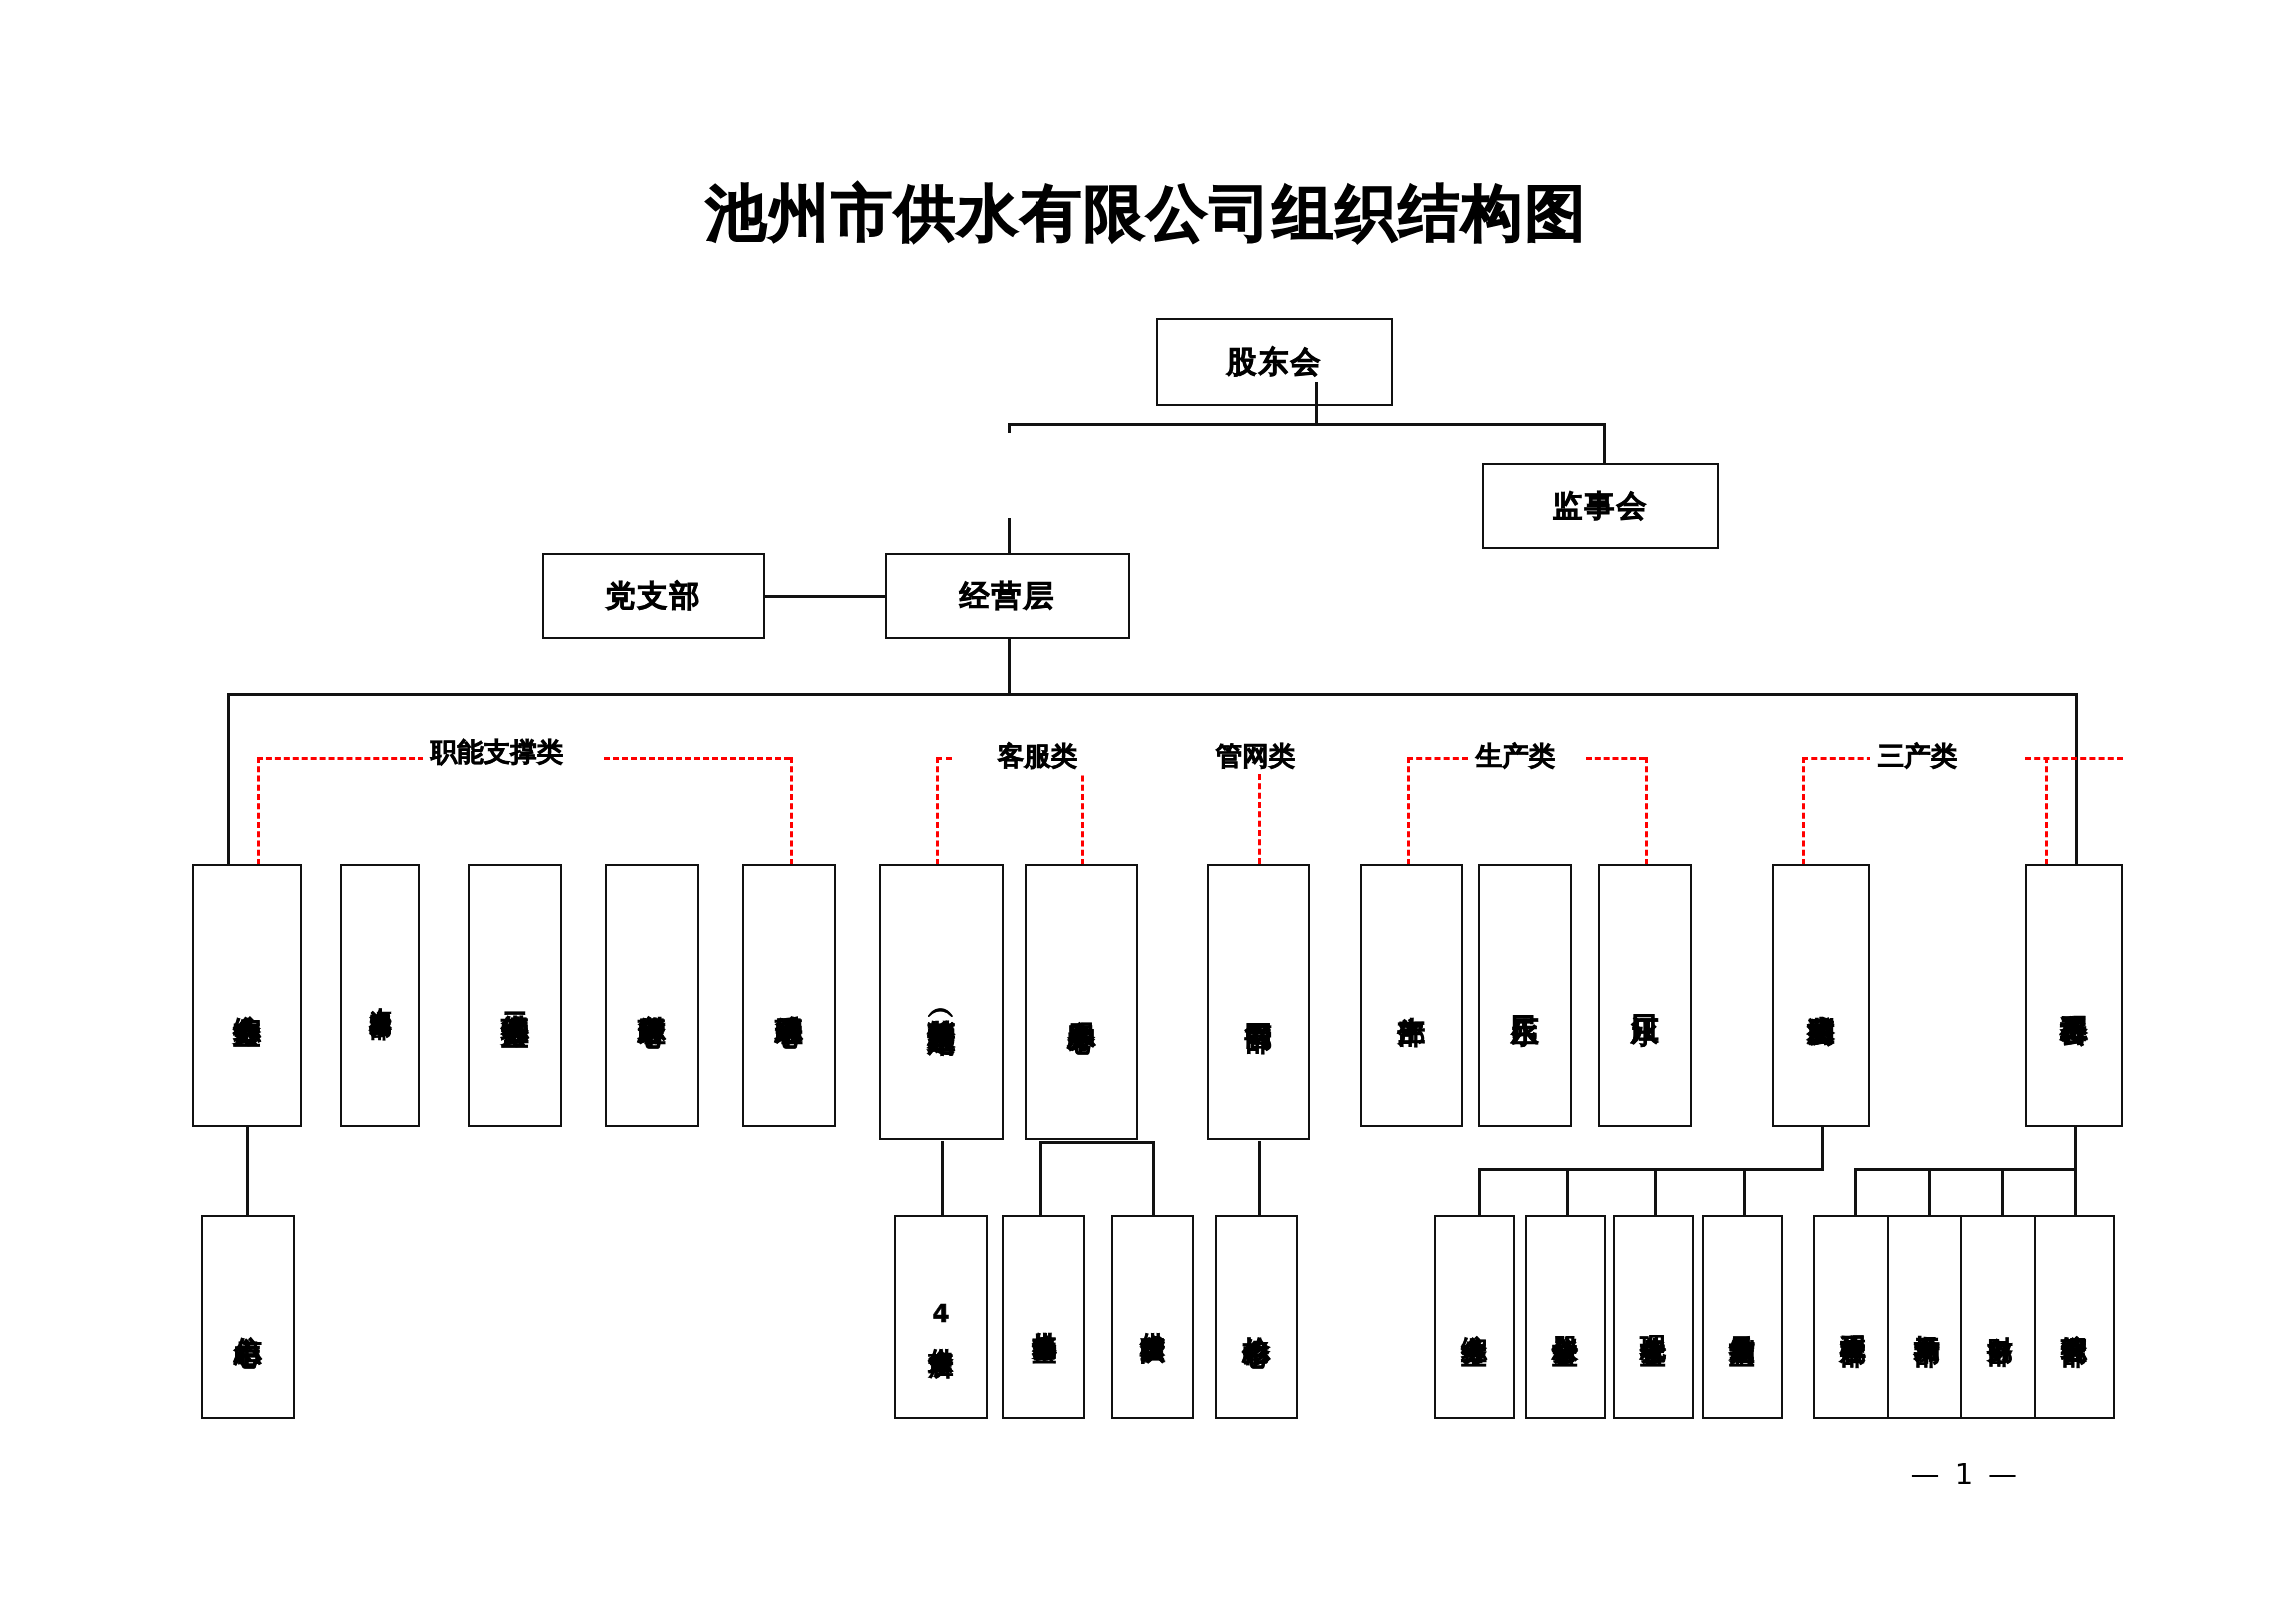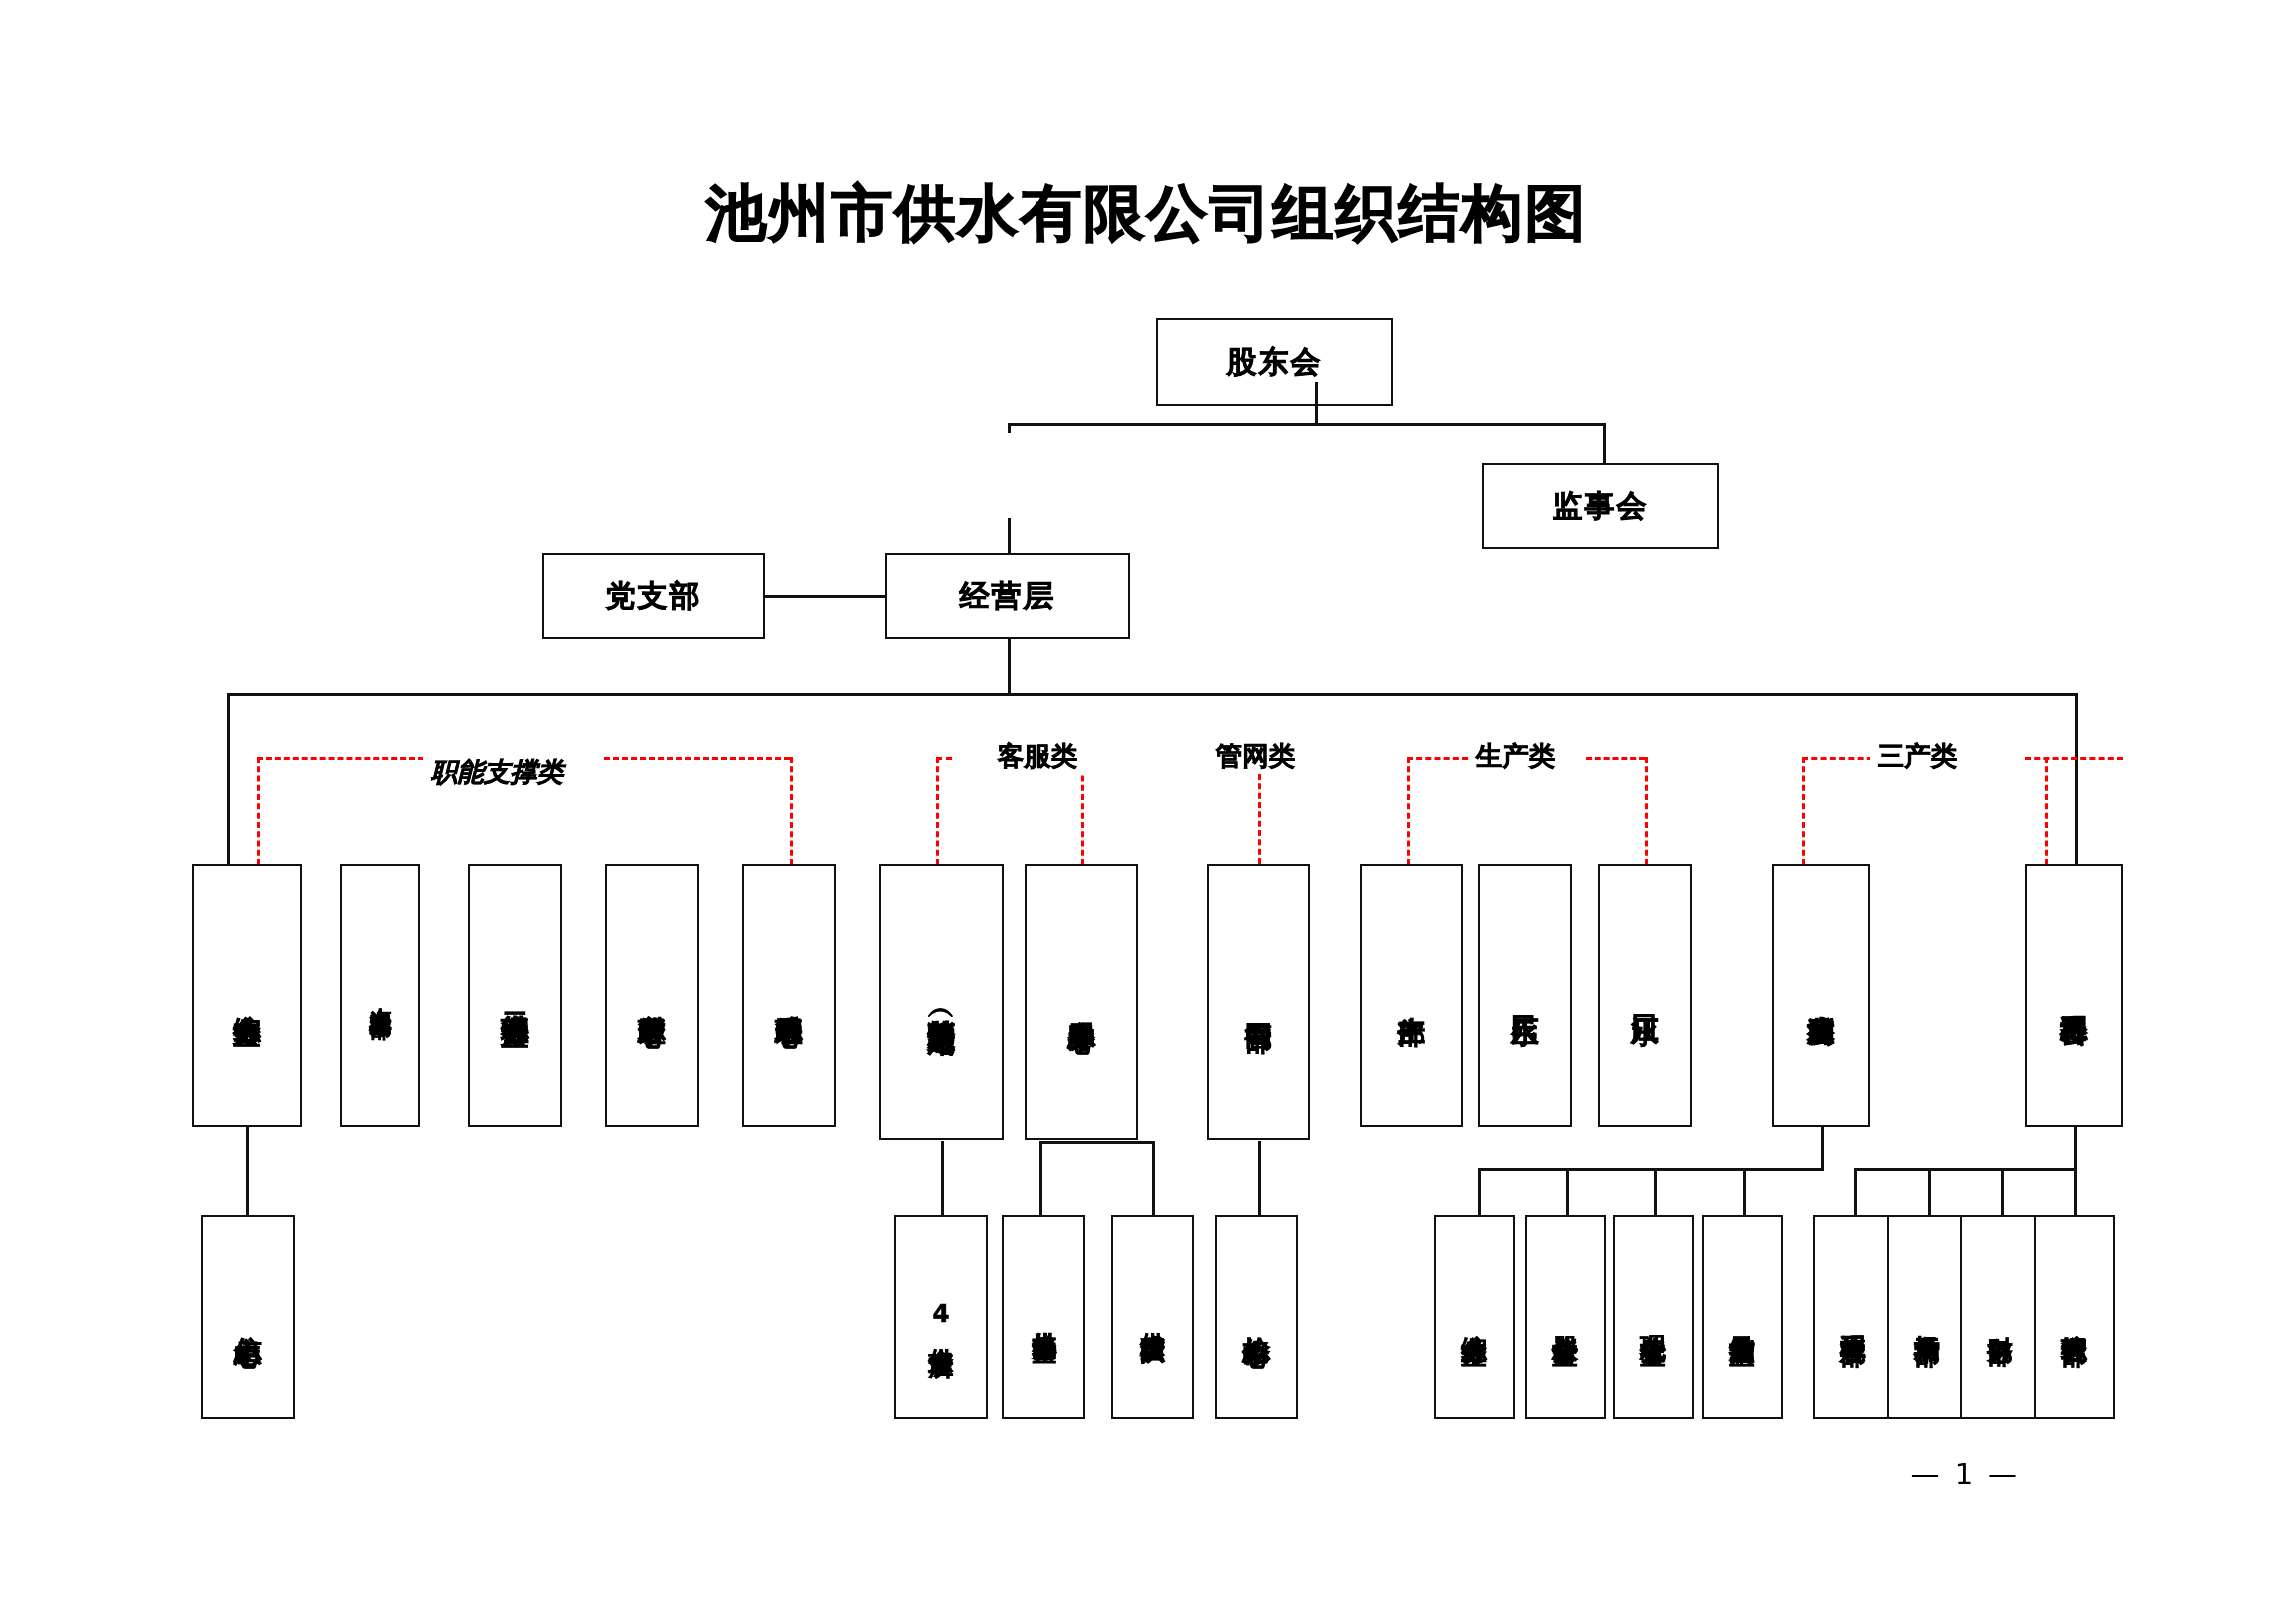--- a/index.html
+++ b/index.html
@@ -89,21 +89,21 @@
 
   <div class="ln lnv" style="left:1008px;top:639px;height:56px;"></div>
   <div class="ln lnh" style="left:227px;top:693px;width:1851px;height:3.3px;"></div>
   <div class="ln lnv" style="left:227px;top:693px;height:172px;"></div>
   <div class="ln lnv" style="left:2075px;top:693px;height:172px;"></div>
 
   <div class="gh" style="left:257px;top:757px;width:167px;"></div>
   <div class="gh" style="left:604px;top:757px;width:186px;"></div>
   <div class="gv" style="left:257px;top:757px;height:108px;"></div>
   <div class="gv" style="left:790px;top:757px;height:108px;"></div>
-  <div class="glabel" style="left:423px;top:754px;font-style:italic;">职能支撑类</div>
+  <div class="glabel" style="left:423px;top:734px;">职能支撑类</div>
 
   <div class="gh" style="left:936px;top:757px;width:15.7px;"></div>
   <div class="gh" style="left:1063px;top:757px;width:17.6px;"></div>
   <div class="gv" style="left:936px;top:757px;height:108px;"></div>
   <div class="gv" style="left:1081px;top:757px;height:108px;"></div>
   <div class="glabel" style="left:990px;top:738px;">客服类</div>
 
   <div class="gv" style="left:1258px;top:774px;height:90px;"></div>
   <div class="glabel" style="left:1208px;top:738px;">管网类</div>
 

